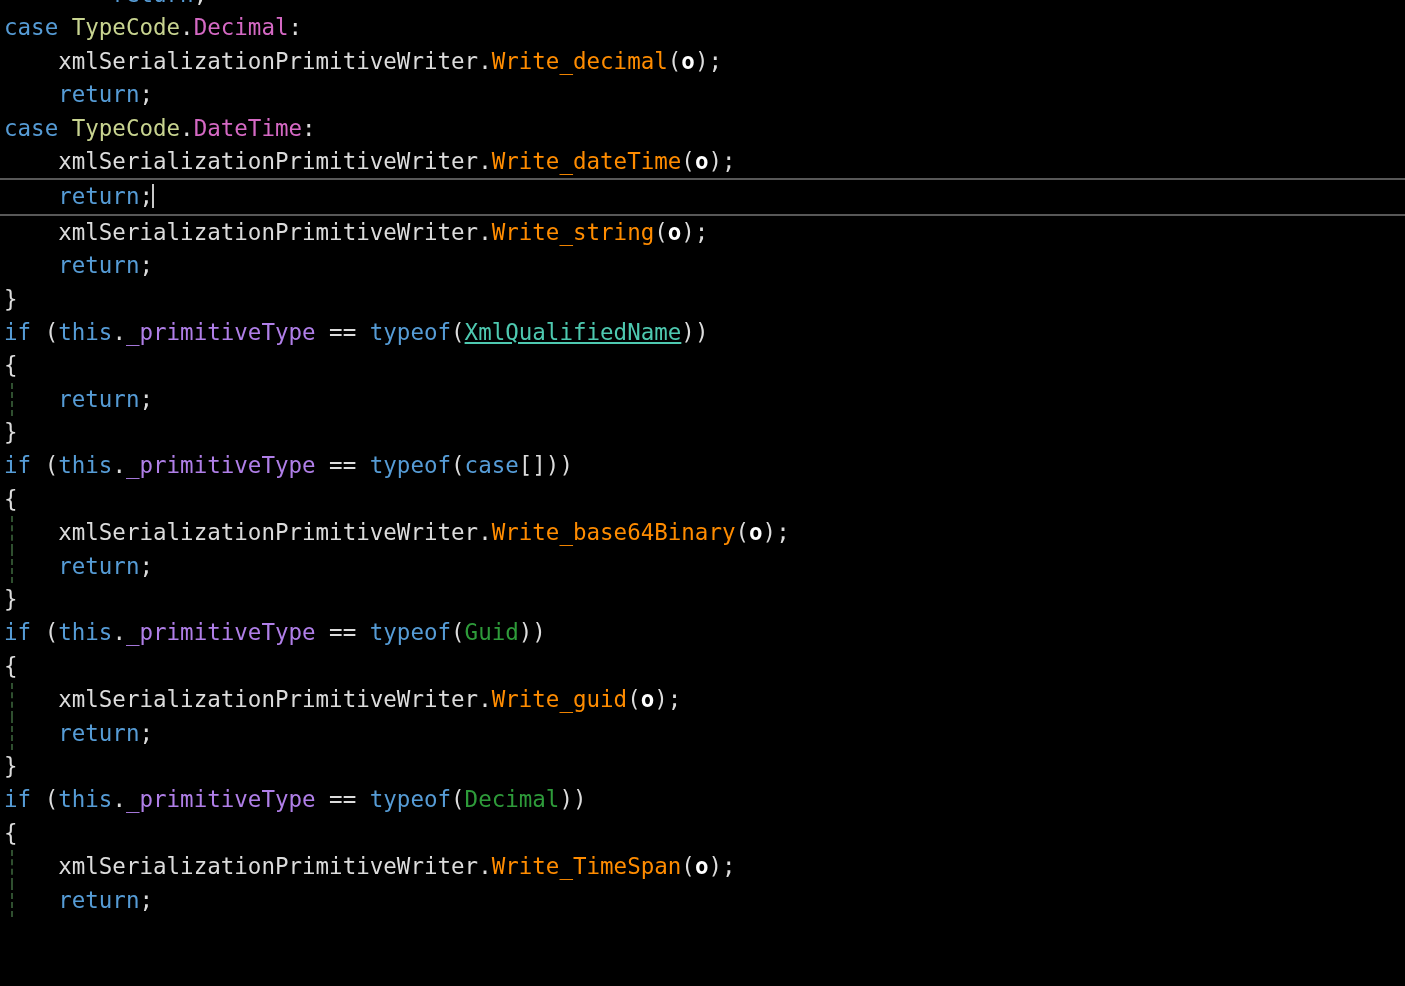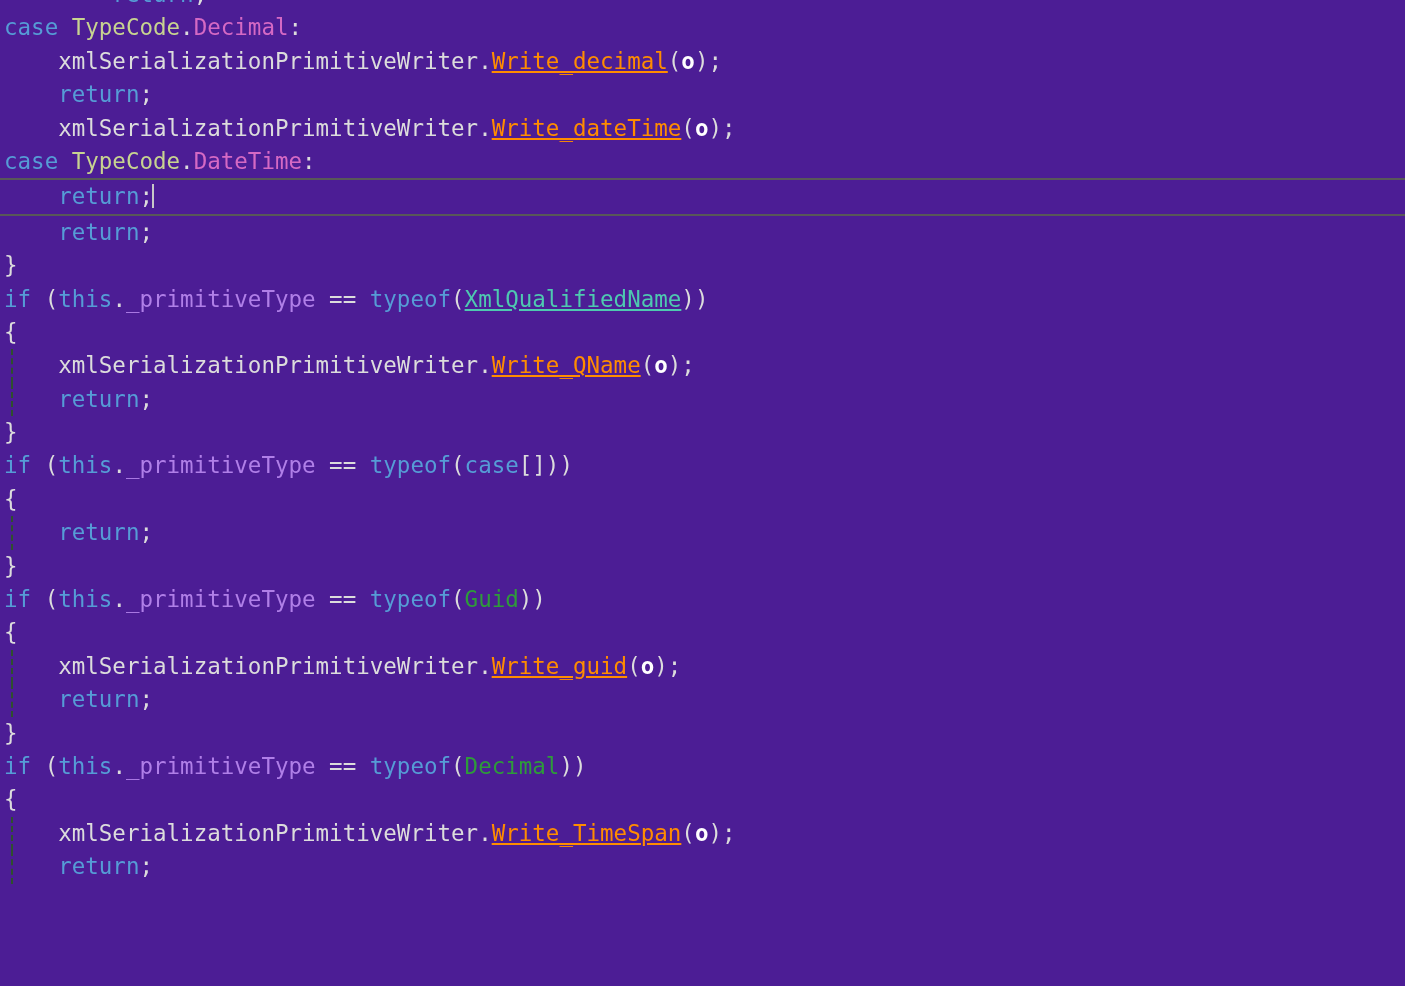--- a/index.html
+++ b/index.html
@@ -11,21 +11,21 @@
     width: 1405px;
     height: 986px;
     overflow: hidden;
     font-family: "DejaVu Sans Mono", "Liberation Mono", monospace;
   }
 
   #editor {
     position: relative;
     width: 1405px;
     height: 986px;
-    background: #4c1d95;
+    background: #000000;
     overflow: hidden;
   }
 
   
   .code-surface {
     position: absolute;
     left: 0;
     top: -22px;           
     width: 1405px;
   }
@@ -59,21 +59,21 @@
     bottom: 0;
     width: 0;
     border-left: 2px dashed #2f4f2f;
   }
 
   
   .kw    { color: #569cd6; }   
   .enum  { color: #c8d490; }   
   .memb  { color: #d569c4; }   
   .field { color: #b07fe8; }   
-  .meth  { color: #ff8c00; text-decoration: underline; }   
+  .meth  { color: #ff8c00; }   
   .type  { color: #4ec9b0; text-decoration: underline; }   
   .vtype { color: #2e9b3a; }   
   .plain { color: #dcdcdc; }
   .param { color: #ffffff; font-weight: bold; }
   .punct { color: #dcdcdc; }
 
   
   .caret {
     display: inline-block;
     width: 2px;
@@ -85,32 +85,33 @@
 </style>
 </head>
 <body>
 
 <div id="editor">
   <div class="code-surface" id="code-surface">
       <div class="line"><span class="plain">        </span><span class="kw">return</span><span class="punct">;</span></div>
       <div class="line"><span class="kw">case</span><span class="plain"> </span><span class="enum">TypeCode</span><span class="punct">.</span><span class="memb">Decimal</span><span class="punct">:</span></div>
       <div class="line"><span class="plain">    </span><span class="plain">xmlSerializationPrimitiveWriter</span><span class="punct">.</span><span class="meth">Write_decimal</span><span class="punct">(</span><span class="param">o</span><span class="punct">);</span></div>
       <div class="line"><span class="plain">    </span><span class="kw">return</span><span class="punct">;</span></div>
+      <div class="line"><span class="kw">case</span><span class="plain"> </span><span class="enum">TypeCode</span><span class="punct">.</span><span class="memb">DateTime</span><span class="punct">:</span></div>
       <div class="line"><span class="plain">    </span><span class="plain">xmlSerializationPrimitiveWriter</span><span class="punct">.</span><span class="meth">Write_dateTime</span><span class="punct">(</span><span class="param">o</span><span class="punct">);</span></div>
-      <div class="line"><span class="kw">case</span><span class="plain"> </span><span class="enum">TypeCode</span><span class="punct">.</span><span class="memb">DateTime</span><span class="punct">:</span></div>
       <div class="line current"><span class="plain">    </span><span class="kw">return</span><span class="punct">;</span><span class="caret"></span></div>
+      <div class="line"><span class="plain">    </span><span class="plain">xmlSerializationPrimitiveWriter</span><span class="punct">.</span><span class="meth">Write_string</span><span class="punct">(</span><span class="param">o</span><span class="punct">);</span></div>
       <div class="line"><span class="plain">    </span><span class="kw">return</span><span class="punct">;</span></div>
       <div class="line"><span class="punct">}</span></div>
       <div class="line"><span class="kw">if</span><span class="punct"> (</span><span class="kw">this</span><span class="punct">.</span><span class="field">_primitiveType</span><span class="punct"> == </span><span class="kw">typeof</span><span class="punct">(</span><span class="type">XmlQualifiedName</span><span class="punct">))</span></div>
       <div class="line"><span class="punct">{</span></div>
-      <div class="line guide"><span class="plain">    </span><span class="plain">xmlSerializationPrimitiveWriter</span><span class="punct">.</span><span class="meth">Write_QName</span><span class="punct">(</span><span class="param">o</span><span class="punct">);</span></div>
       <div class="line guide"><span class="plain">    </span><span class="kw">return</span><span class="punct">;</span></div>
       <div class="line"><span class="punct">}</span></div>
       <div class="line"><span class="kw">if</span><span class="punct"> (</span><span class="kw">this</span><span class="punct">.</span><span class="field">_primitiveType</span><span class="punct"> == </span><span class="kw">typeof</span><span class="punct">(</span><span class="kw">case</span><span class="punct">[]))</span></div>
       <div class="line"><span class="punct">{</span></div>
+      <div class="line guide"><span class="plain">    </span><span class="plain">xmlSerializationPrimitiveWriter</span><span class="punct">.</span><span class="meth">Write_base64Binary</span><span class="punct">(</span><span class="param">o</span><span class="punct">);</span></div>
       <div class="line guide"><span class="plain">    </span><span class="kw">return</span><span class="punct">;</span></div>
       <div class="line"><span class="punct">}</span></div>
       <div class="line"><span class="kw">if</span><span class="punct"> (</span><span class="kw">this</span><span class="punct">.</span><span class="field">_primitiveType</span><span class="punct"> == </span><span class="kw">typeof</span><span class="punct">(</span><span class="vtype">Guid</span><span class="punct">))</span></div>
       <div class="line"><span class="punct">{</span></div>
       <div class="line guide"><span class="plain">    </span><span class="plain">xmlSerializationPrimitiveWriter</span><span class="punct">.</span><span class="meth">Write_guid</span><span class="punct">(</span><span class="param">o</span><span class="punct">);</span></div>
       <div class="line guide"><span class="plain">    </span><span class="kw">return</span><span class="punct">;</span></div>
       <div class="line"><span class="punct">}</span></div>
       <div class="line"><span class="kw">if</span><span class="punct"> (</span><span class="kw">this</span><span class="punct">.</span><span class="field">_primitiveType</span><span class="punct"> == </span><span class="kw">typeof</span><span class="punct">(</span><span class="vtype">Decimal</span><span class="punct">))</span></div>
       <div class="line"><span class="punct">{</span></div>
       <div class="line guide"><span class="plain">    </span><span class="plain">xmlSerializationPrimitiveWriter</span><span class="punct">.</span><span class="meth">Write_TimeSpan</span><span class="punct">(</span><span class="param">o</span><span class="punct">);</span></div>

